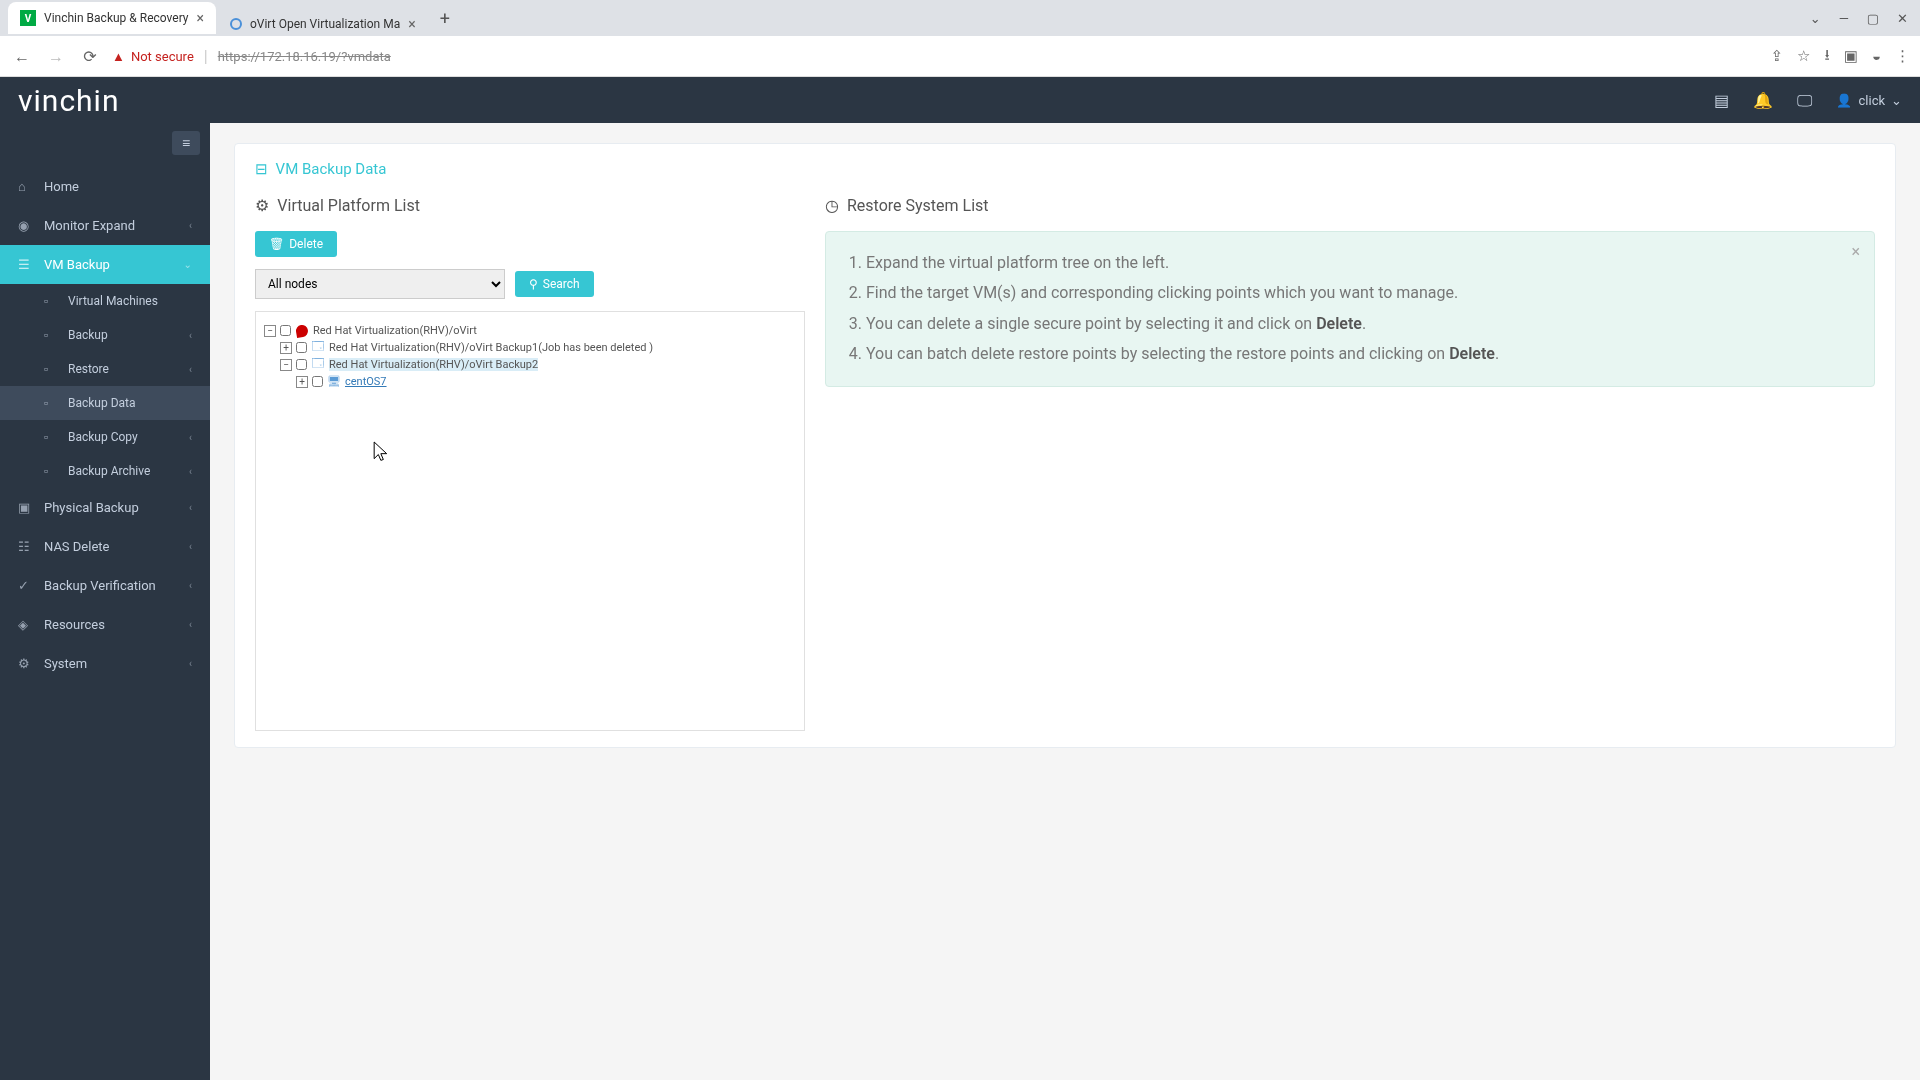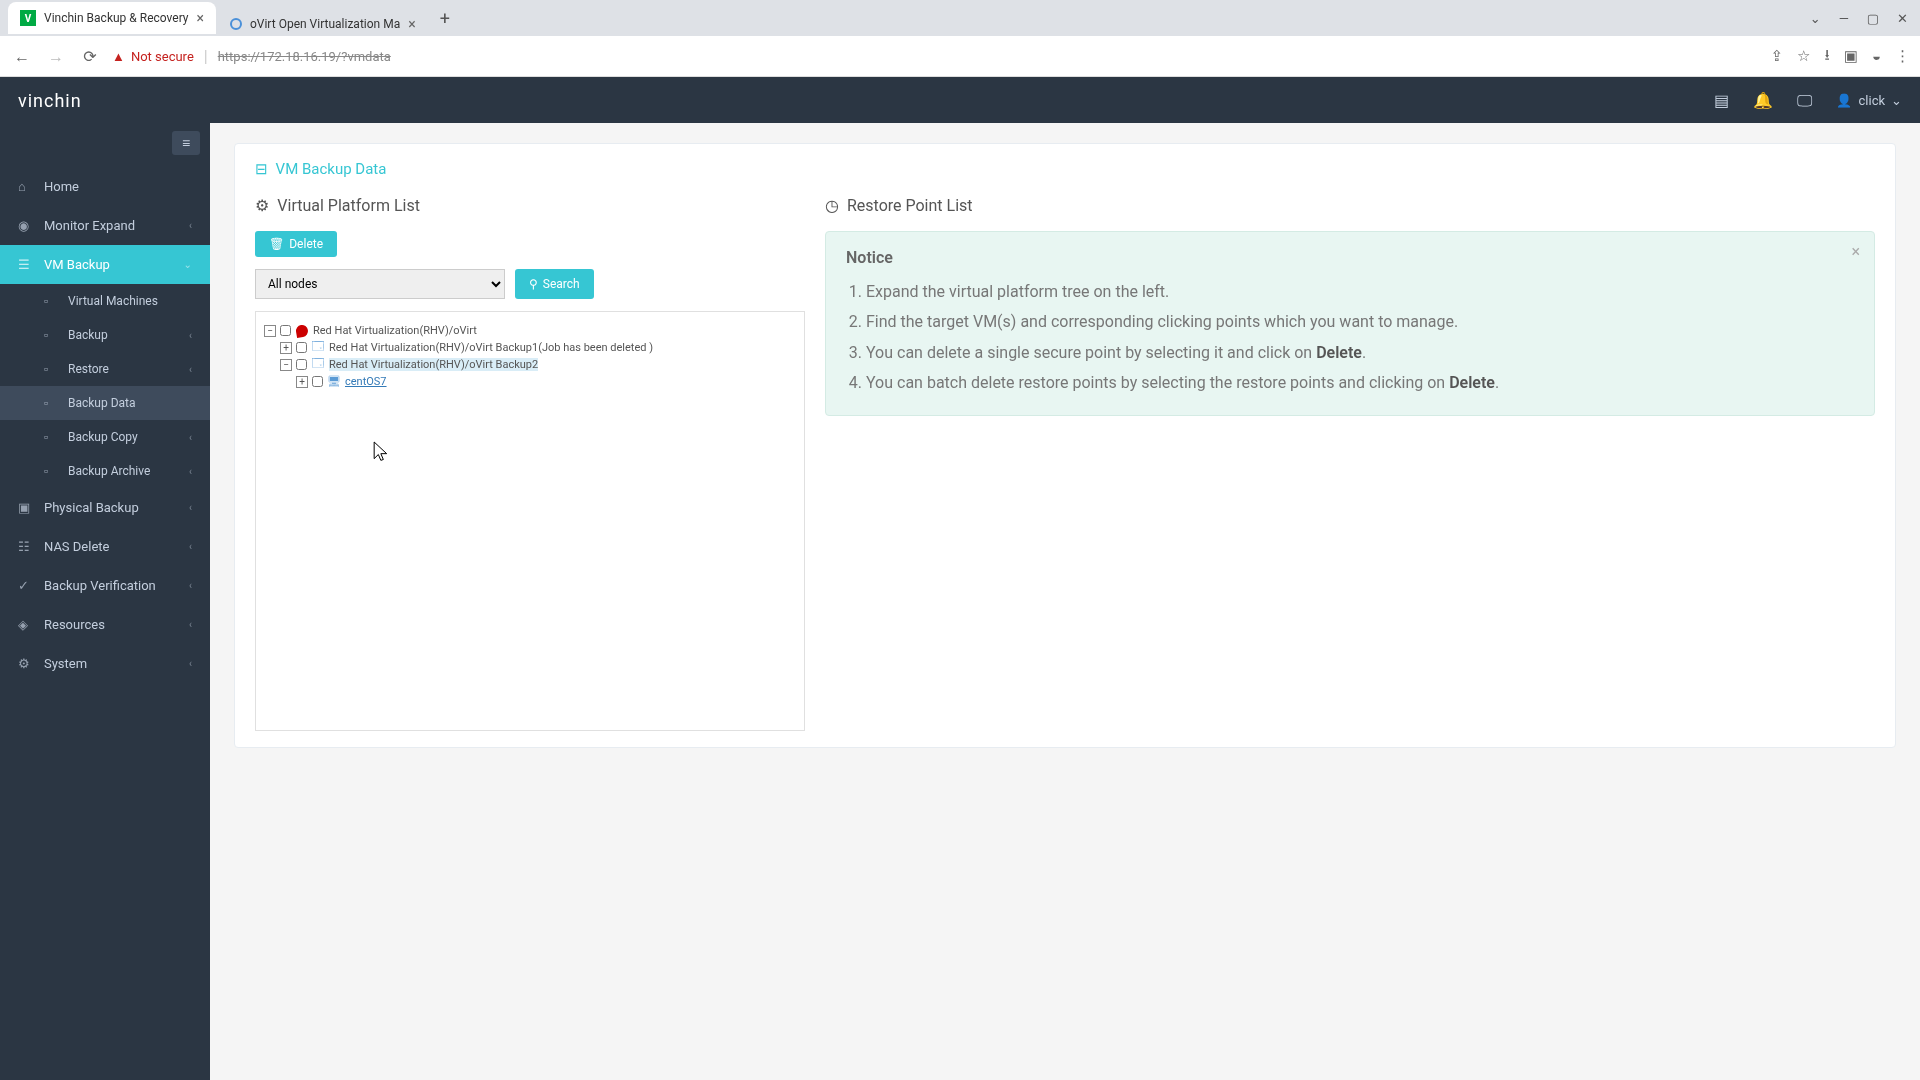--- a/index.html
+++ b/index.html
@@ -19,21 +19,21 @@
 .addr-bar { display: flex; align-items: center; height: 40px; padding: 0 10px; gap: 10px; }
 .nav-btn { color: #666; font-size: 16px; width: 24px; text-align: center; cursor: pointer; }
 .nav-btn.disabled { color: #bbb; }
 .secure-badge { display: flex; align-items: center; gap: 6px; font-size: 13px; color: #c5221f; }
 .url-text { font-size: 13px; color: #888; text-decoration: line-through; }
 .addr-right { margin-left: auto; display: flex; gap: 14px; align-items: center; color: #666; }
 .addr-right span { cursor: pointer; font-size: 15px; }
 
 
 .app-header { background: #2b3643; height: 46px; display: flex; align-items: center; padding: 0 18px; color: #fff; }
-.logo { font-size: 18px; font-weight: 400; letter-spacing: 1px; }
+.logo { font-size: 30px; font-weight: 400; letter-spacing: 1px; }
 .header-right { margin-left: auto; display: flex; align-items: center; gap: 24px; color: #c3cedd; font-size: 16px; }
 .header-right .user { font-size: 13px; display: flex; align-items: center; gap: 6px; }
 
 
 .layout { display: flex; height: calc(1080px - 36px - 40px - 46px); }
 .sidebar { width: 210px; background: #2b3643; color: #c3cedd; font-size: 13px; position: relative; }
 .sidebar-toggle { position: absolute; right: 10px; top: 8px; background: #3e4b5c; width: 28px; height: 24px; display: flex; align-items: center; justify-content: center; border-radius: 3px; cursor: pointer; }
 .sidebar-toggle span { font-size: 14px; }
 .nav-list { list-style: none; padding-top: 44px; }
 .nav-item { padding: 12px 18px; display: flex; align-items: center; gap: 12px; cursor: pointer; position: relative; }
@@ -52,21 +52,21 @@
 .page-title { color: #36c6d3; font-size: 15px; display: flex; align-items: center; gap: 8px; margin-bottom: 0; }
 .content-row { display: flex; gap: 20px; margin-top: 18px; }
 .col-left { width: 550px; }
 .col-right { flex: 1; }
 .section-title { font-size: 16px; color: #555; display: flex; align-items: center; gap: 8px; margin-bottom: 16px; }
 
 .btn { border: none; padding: 6px 14px; font-size: 12px; border-radius: 3px; cursor: pointer; color: #fff; display: inline-flex; align-items: center; gap: 5px; }
 .btn-teal { background: #36c6d3; }
 .btn-danger-teal { background: #36c6d3; }
 
-.toolbar { display: flex; gap: 10px; margin-bottom: 12px; }
+.toolbar { display: flex; gap: 10px; margin-bottom: 12px; align-items: center; }
 .select { border: 1px solid #ccc; padding: 5px 8px; font-size: 12px; width: 250px; height: 30px; }
 
 .tree-box { border: 1px solid #e0e0e0; min-height: 420px; padding: 10px 8px; font-size: 11px; color: #555; }
 .tree-node { display: flex; align-items: center; gap: 4px; padding: 2px 0; white-space: nowrap; }
 .tree-toggle { width: 12px; height: 12px; border: 1px solid #888; display: inline-flex; align-items: center; justify-content: center; font-size: 10px; line-height: 1; cursor: pointer; background:#fff; }
 .tree-check { width: 11px; height: 11px; }
 .tree-icon { width: 14px; height: 12px; display: inline-flex; align-items: center; justify-content: center; }
 .redhat-dot { width: 12px; height: 12px; background: #c00; border-radius: 50% 50% 50% 0; transform: rotate(-10deg); }
 .job-icon { color: #5b9bd5; font-size: 12px; }
 .vm-icon { color: #5b9bd5; font-size: 11px; }
@@ -274,25 +274,24 @@
               <input type="checkbox" class="tree-check" style="">
               <span class="tree-icon vm-icon">🖥</span>
               <span class="tree-label link">centOS7</span>
             </div>
           </div>
         </div>
 
         <div class="col-right">
           <div class="section-title">
             <span>◷</span>
-            <span>Restore Point List</span>
+            <span>Restore System List</span>
           </div>
           <div class="notice-box">
             <span class="notice-close">×</span>
-            <div class="notice-title">Notice</div>
             <ol class="notice-list">
               <li><span>Expand the virtual platform tree on the left.</span></li>
               <li><span>Find the target VM(s) and corresponding clicking points which you want to manage.</span></li>
               <li><span>You can delete a single secure point by selecting it and click on </span><b>Delete</b><span>.</span></li>
               <li><span>You can batch delete restore points by selecting the restore points and clicking on </span><b>Delete</b><span>.</span></li>
             </ol>
           </div>
         </div>
       </div>
     </div>

